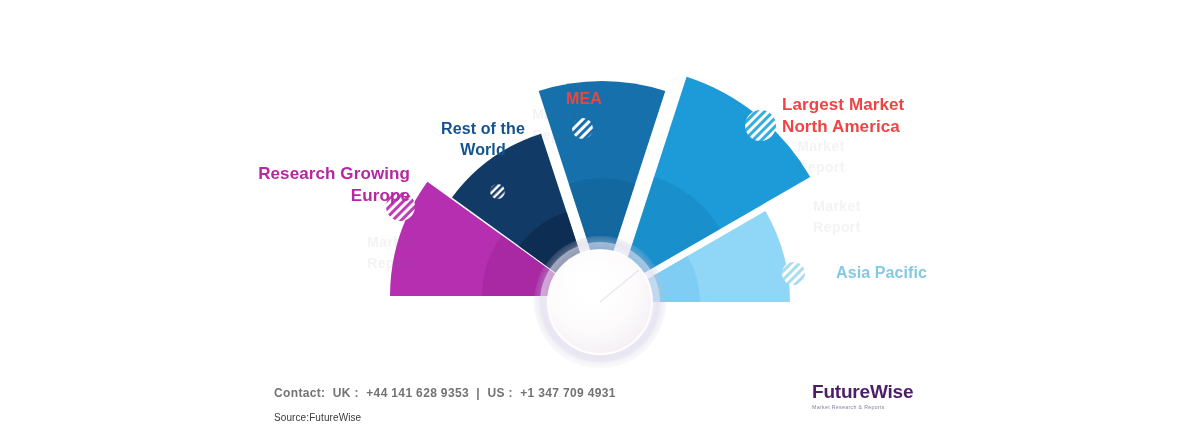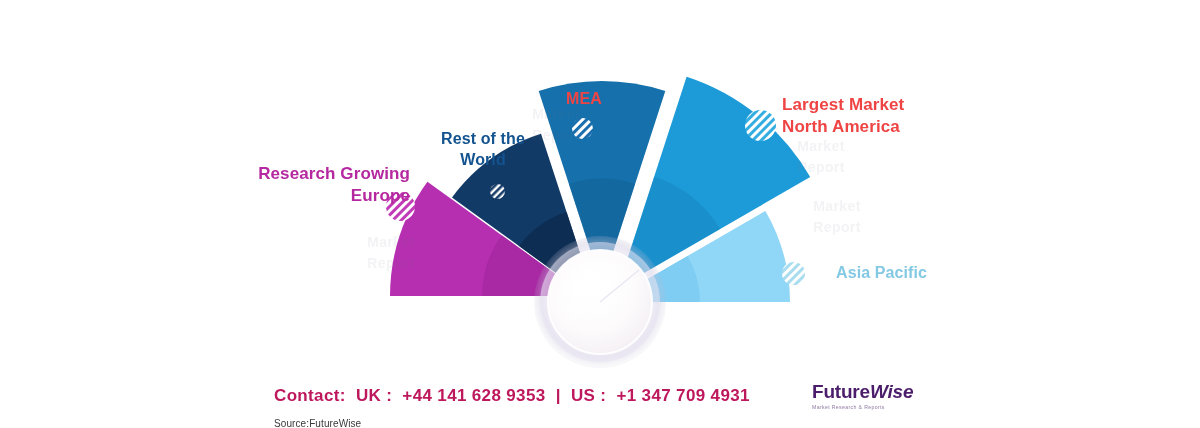--- a/index.html
+++ b/index.html
@@ -39,21 +39,21 @@
   .label-right  { text-align: left; }
   .label-leftal { text-align: right; }
   .label-center { text-align: center; }
 
   #lbl-europe {
     left: 218px; top: 163px; width: 192px;
     font-size: 17px; color: #B5289F;
   }
   #lbl-row {
     left: 414px; top: 118px; width: 138px;
-    font-size: 16px; color: #13538F; margin-top: 10px;
+    font-size: 16px; color: #13538F;
   }
   #lbl-mea {
     left: 528px; top: 88px; width: 112px;
     font-size: 16px; color: #ef4444;
   }
   #lbl-na {
     left: 782px; top: 94px; width: 210px;
     font-size: 17px; color: #ef4444;
   }
   #lbl-apac {
@@ -61,24 +61,24 @@
     font-size: 16px; color: #84C9E3; margin-left: 24px;
   }
 
   
   #contact-block {
     position: absolute;
     left: 274px; top: 386px;
     color: #2b2b2b;
   }
   #contact-line {
-    font-size: 17px;
+    font-size: 12px;
     font-weight: bold;
     letter-spacing: .35px;
-    color: #be185d;
+    color: #737373;
     white-space: pre;
   }
   #source-line {
     margin-top: 12px;
     font-size: 10px;
     letter-spacing: .1px;
     color: #3a3a3a;
   }
 
   #logo-block {
@@ -88,21 +88,21 @@
     text-align: left;
   }
   #logo-row { position: relative; display: inline-block; }
   #logo-word {
     font-size: 19px;
     font-weight: bold;
     color: #4B1D6B;
     letter-spacing: -.2px;
     line-height: 1;
   }
-  #logo-word .wise { color: #4B1D6B; font-style: italic; }
+  #logo-word .wise { color: #4B1D6B; }
   #logo-arrow {
     position: absolute;
     right: -16px; top: -5px;
     width: 0; height: 0;
   }
   #logo-tag {
     margin-top: 2px;
     font-size: 5.2px;
     color: #8e7aa0;
     letter-spacing: .35px;

